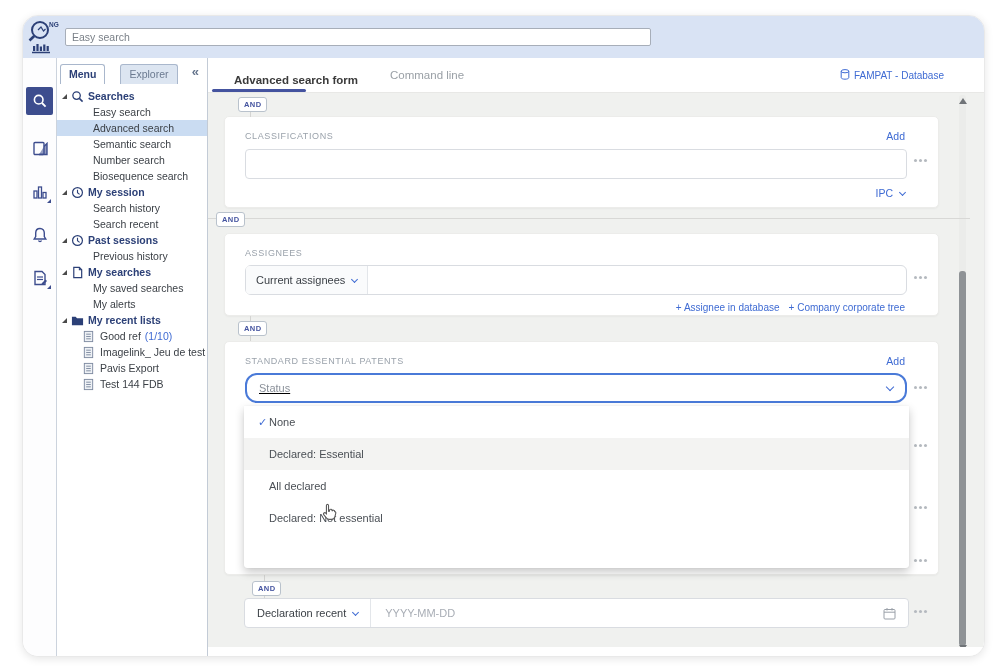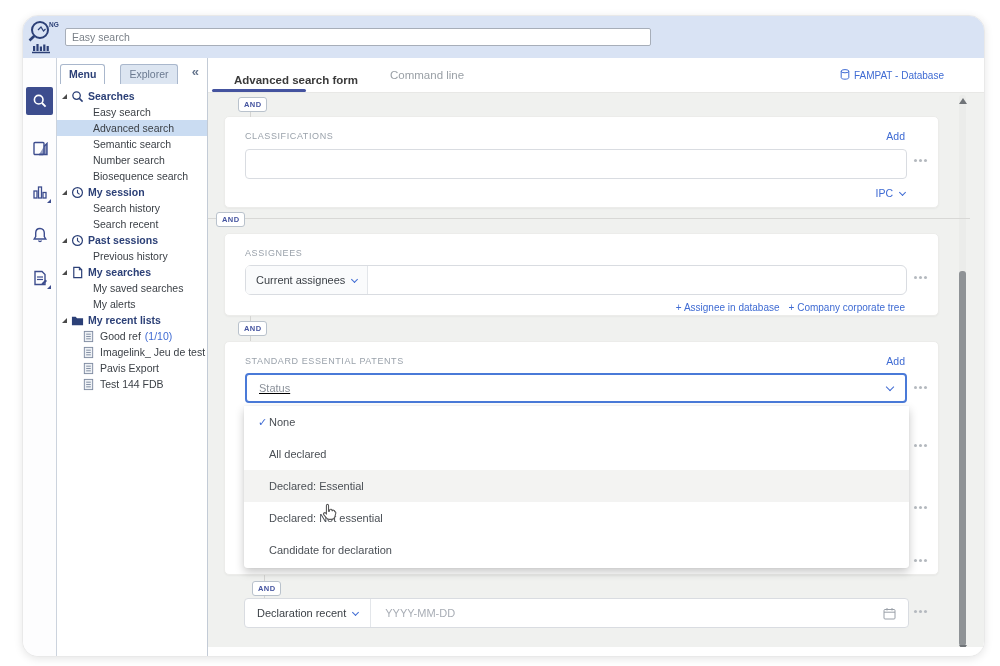--- a/index.html
+++ b/index.html
@@ -83,21 +83,21 @@
   .chev { display:inline-block; width:5px; height:5px; border-right:1.5px solid #3f6bd3;
           border-bottom:1.5px solid #3f6bd3; transform:rotate(45deg); margin-left:7px; margin-bottom:2px; }
   .link-blue { color:#3f6bd3; font-size:10px; cursor:pointer; }
   .scheme { position:absolute; right:33px; display:flex; align-items:center; font-size:10.5px; color:#3f6bd3; cursor:pointer; }
 
   .more-btn { position:absolute; width:14px; height:10px; cursor:pointer; }
   .dot { position:absolute; top:4px; width:3px; height:3px; border-radius:50%; background:#b4b9bf;
          box-shadow:5px 0 0 #b4b9bf, 10px 0 0 #b4b9bf; }
 
   .status-box { position:absolute; left:20px; top:31px; width:662px; height:30px; background:#fff;
-                border:2px solid #4a7ad8; border-radius:4px; display:flex; align-items:center;
+                border:2px solid #4a7ad8; border-radius:12px; display:flex; align-items:center;
                 padding:0 12px; cursor:pointer;text-decoration:underline; }
   .status-text { font-size:11px; color:#8a9099; flex:1; }
   .chev-big { width:6px; height:6px; border-right:1.7px solid #3f6bd3; border-bottom:1.7px solid #3f6bd3;
               transform:rotate(45deg); margin-bottom:3px; }
 
   .dropdown { position:absolute; left:36px; top:313px; width:665px; height:162px; background:#fff;
               box-shadow:0 4px 10px rgba(0,0,0,.22), 0 0 1px rgba(0,0,0,.12); border-radius:0 0 3px 3px; z-index:6; }
   .opt { height:32px; display:flex; align-items:center; font-size:11px; color:#4a4f55; cursor:pointer; }
   .opt.hover { background:#f3f3f2; }
   .check { width:25px; padding-left:14px; color:#3f6bd3; font-size:11px; flex-shrink:0; }
@@ -368,35 +368,31 @@
         </div>
         <div class="more-btn" style="left:706px; top:289px;">
             <span class="dot"></span>
           </div>
 
         <div class="dropdown" id="sep-dropdown">
             <div class="opt">
               <span class="check">✓</span>
               <span>None</span>
             </div>
-            <div class="opt">
-              <span class="check"></span>
-              <span>All declared</span>
-            </div>
             <div class="opt hover">
               <span class="check"></span>
               <span>Declared: Essential</span>
             </div>
             <div class="opt">
               <span class="check"></span>
-              <span>Declared: Not essential</span>
+              <span>All declared</span>
             </div>
             <div class="opt">
               <span class="check"></span>
-              <span>Candidate for declaration</span>
+              <span>Declared: Not essential</span>
             </div>
           </div>
         <svg class="cursor-hand" style="left:111px; top:408px;" width="22" height="24" viewBox="0 0 24 26">
           <path d="M9 3.5c.8 0 1.4.6 1.4 1.4v6.2l.8.1.3-1.2c.2-.8 1-1.3 1.7-1.1.7.2 1.1.9 1 1.6l.3.1c.3-.6 1-.9 1.6-.7.7.2 1.1.8 1 1.5l.3.1c.7.2 1.1.9.9 1.6l-.9 3.8c-.4 1.8-2 3.1-3.9 3.1h-2.3c-1.2 0-2.3-.5-3-1.5l-2.9-3.5c-.5-.6-.4-1.5.1-2 .5-.5 1.4-.5 1.9 0l.8.8V4.9c0-.8.6-1.4 1.4-1.4z" fill="#fff" stroke="#5a5a5a" stroke-width="1.2"></path>
         </svg>
 
         <div class="more-btn" style="left:706px; top:347px;">
             <span class="dot"></span>
           </div>
         <div class="more-btn" style="left:706px; top:409px;">

